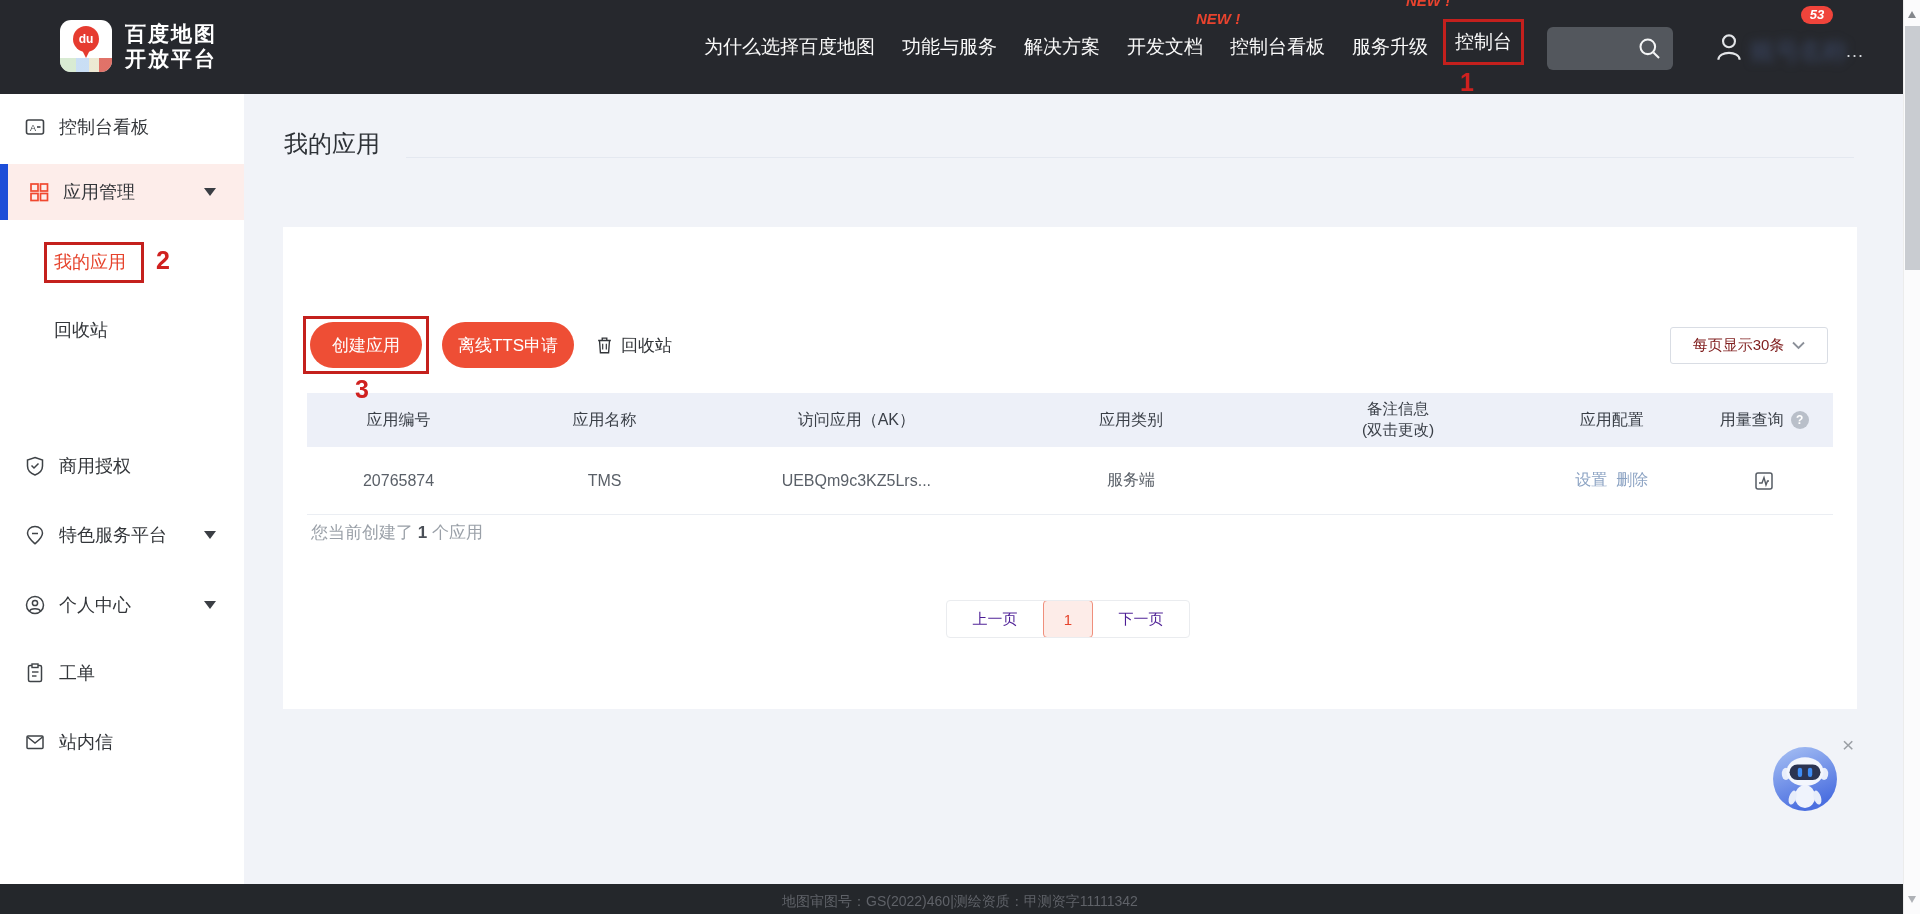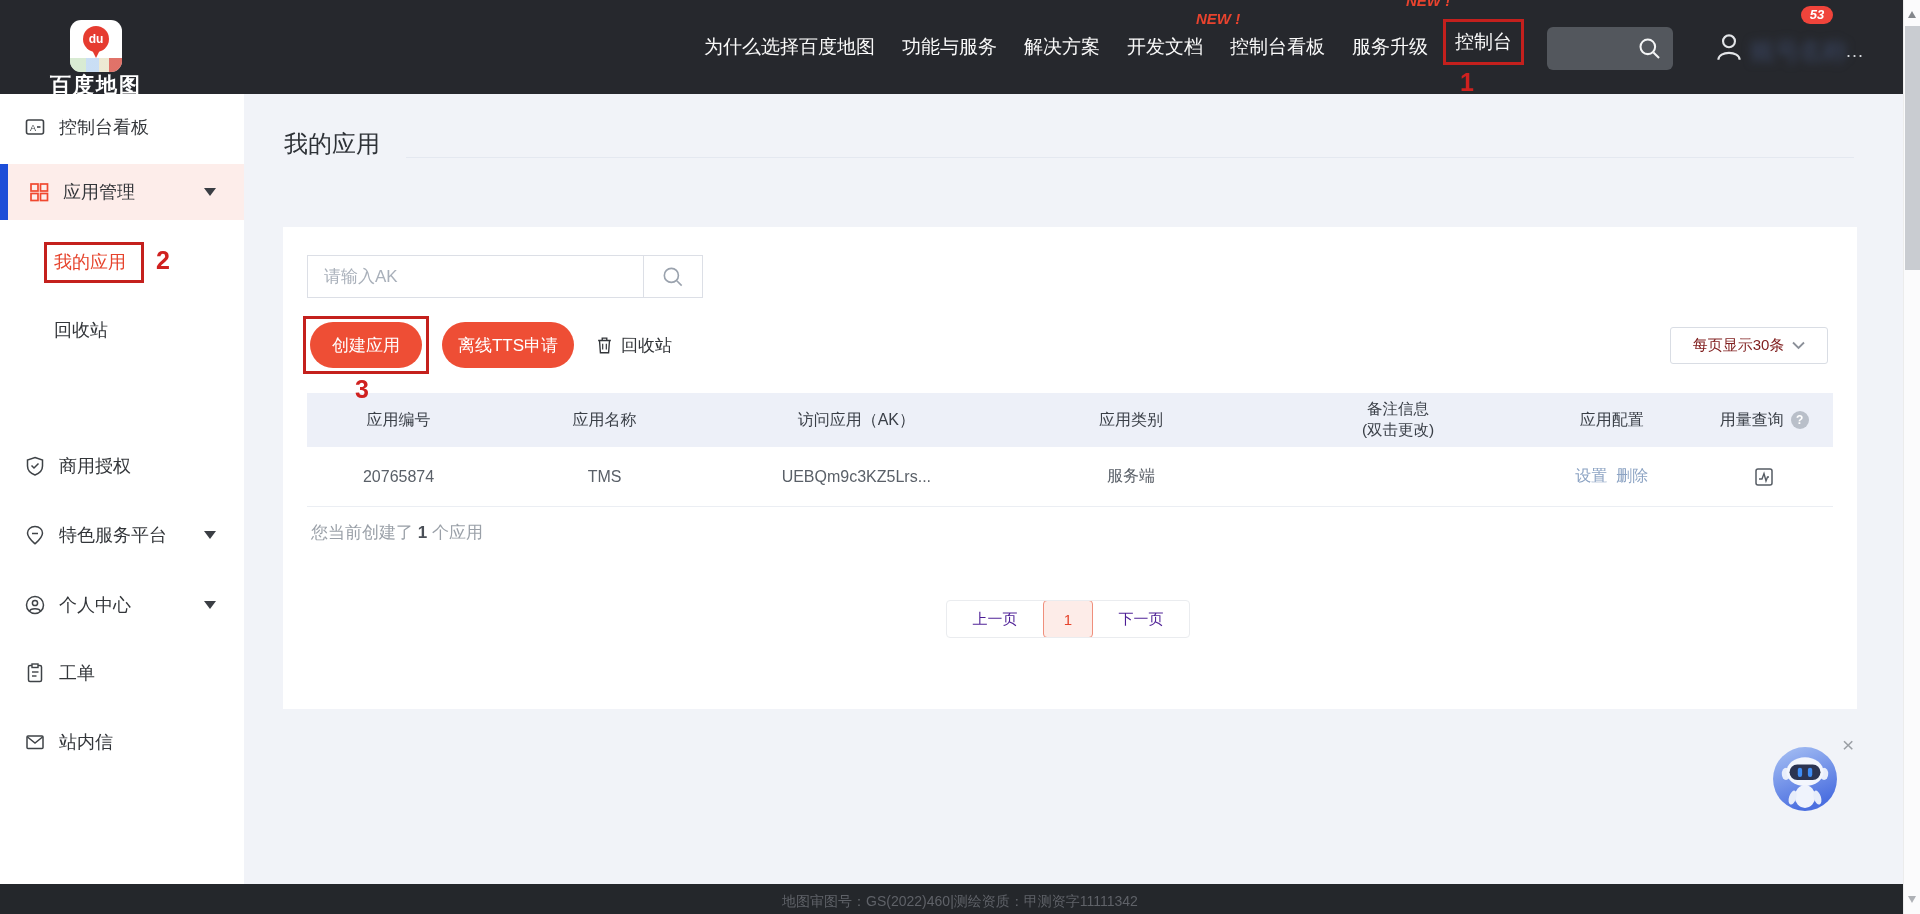--- a/index.html
+++ b/index.html
@@ -3,21 +3,21 @@
 <meta charset="utf-8">
 <style>
   * { margin:0; padding:0; box-sizing:border-box; }
   html,body { width:1920px; height:914px; }
   body {
     font-family:"Liberation Sans","DejaVu Sans",sans-serif;
     background:#f1f3f8; position:relative; overflow:hidden; color:#33363a;
   }
   
   .topbar { position:absolute; left:0; top:0; width:1920px; height:94px; background:#26282d; z-index:5; }
-  .logo { position:absolute; left:50px; top:20px; display:flex; align-items:center; gap:0;flex-direction:column; }
+  .logo { position:absolute; left:60px; top:20px; display:flex; align-items:center; gap:13px; }
   .logo-icon { width:52px; height:52px; background:#fff; border-radius:11px; position:relative; overflow:hidden; }
   .logo-map { position:absolute; left:0; bottom:0; width:100%; height:14px;
     background:linear-gradient(90deg,#cfe6c8 0 30%,#bcd6f2 30% 55%,#e8e3c8 55% 75%,#d94f43 75% 100%); opacity:.8; }
   .logo-pin { position:absolute; left:13px; top:6px; width:26px; height:26px; background:#e63c30; border-radius:50%;
     display:flex; align-items:center; justify-content:center; color:#fff; font-size:12px; font-weight:bold; }
   .logo-pin:after { content:""; position:absolute; top:20px; left:7px; border:6px solid transparent; border-top:12px solid #e63c30; }
   .logo-text { color:#fff; font-size:21px; font-weight:bold; letter-spacing:2px; line-height:25px; }
   .nav { position:absolute; right:408px; top:0; height:94px; display:flex; align-items:center; gap:27px; }
   .nav-item { position:relative; color:#fafafa; font-size:19px; text-decoration:none; white-space:nowrap; cursor:pointer; }
   .new-badge { position:absolute; top:-24px; left:-34px; color:#e8432e; font-size:15px; font-style:italic; font-weight:bold; white-space:nowrap; }
@@ -56,21 +56,21 @@
   .btn-create { left:27px; width:112px; }
   .btn-tts { left:159px; width:132px; }
   .anno-box3 { position:absolute; left:20px; top:89px; width:126px; height:58px; border:3px solid #c4201d; z-index:20; }
   .anno-3 { left:72px; top:148px; }
   .recycle-link { position:absolute; left:312px; top:95px; height:46px; display:flex; align-items:center; gap:7px;
     font-size:17px; color:#33363a; cursor:pointer; }
   .page-size { position:absolute; right:29px; top:100px; width:158px; height:37px; border:1px solid #d9dde4; border-radius:3px;
     display:flex; align-items:center; justify-content:center; gap:8px; font-size:15px; color:#7f1d1d; background:#fff; cursor:pointer; }
   .table { position:absolute; left:24px; top:166px; width:1526px; }
   .thead { display:flex; height:54px; background:#edf0f8; align-items:center; }
-  .trow { display:flex; height:60px; align-items:center; border-bottom:1px solid #ebeef3; background:#fff; }
+  .trow { display:flex; height:68px; align-items:center; border-bottom:1px solid #ebeef3; background:#fff; }
   .cell { display:flex; align-items:center; justify-content:center; text-align:center; font-size:16px; color:#3a3f47; }
   .c1{width:12%} .c2{width:15%} .c3{width:18%} .c4{width:18%} .c5{width:17%} .c6{width:11%} .c7{width:9%}
   .th-2line { flex-direction:column; line-height:1.35; font-size:15.5px; }
   .trow .cell { color:#5a6068; }
   .cell-ak { color:#868f9c; }
   .cell-links { gap:9px; }
   .link-action { color:#8ca3c3; cursor:pointer; }
   .help-icon { width:18px; height:18px; background:#b9bfc9; border-radius:50%; color:#fff; font-size:12px; font-weight:bold;
     display:inline-flex; align-items:center; justify-content:center; margin-left:7px; }
   .count-line { position:absolute; left:28px; top:294px; font-size:17px; color:#9aa0a8; }
@@ -220,29 +220,20 @@
     <span>站内信</span>
   </div>
 </div>
 
 <div class="content">
   <div class="page-title">我的应用</div>
   <div class="title-line"></div>
 
   <div class="card">
 
-    <div class="ak-search">
-      <input class="ak-input" type="text" placeholder="请输入AK" style="">
-      <div class="ak-btn">
-        <svg width="26" height="26" viewBox="0 0 24 24">
-          <circle cx="10.5" cy="10.5" r="6.5" fill="none" stroke="#9aa2ad" stroke-width="1.5"></circle>
-          <line x1="15.5" y1="15.5" x2="20" y2="20" stroke="#9aa2ad" stroke-width="1.5"></line>
-        </svg>
-      </div>
-    </div>
 
     <button class="btn-pill btn-create">创建应用</button>
     <div class="anno-box3"></div>
     <div class="anno-num anno-3">3</div>
 
     <button class="btn-pill btn-tts">离线TTS申请</button>
 
     <div class="recycle-link">
       <svg width="19" height="20" viewBox="0 0 20 22">
         <path d="M3 6 H17 M7.5 6 V3.5 H12.5 V6 M4.5 6 L5.5 19.5 H14.5 L15.5 6" fill="none" stroke="#33363a" stroke-width="1.5"></path>

